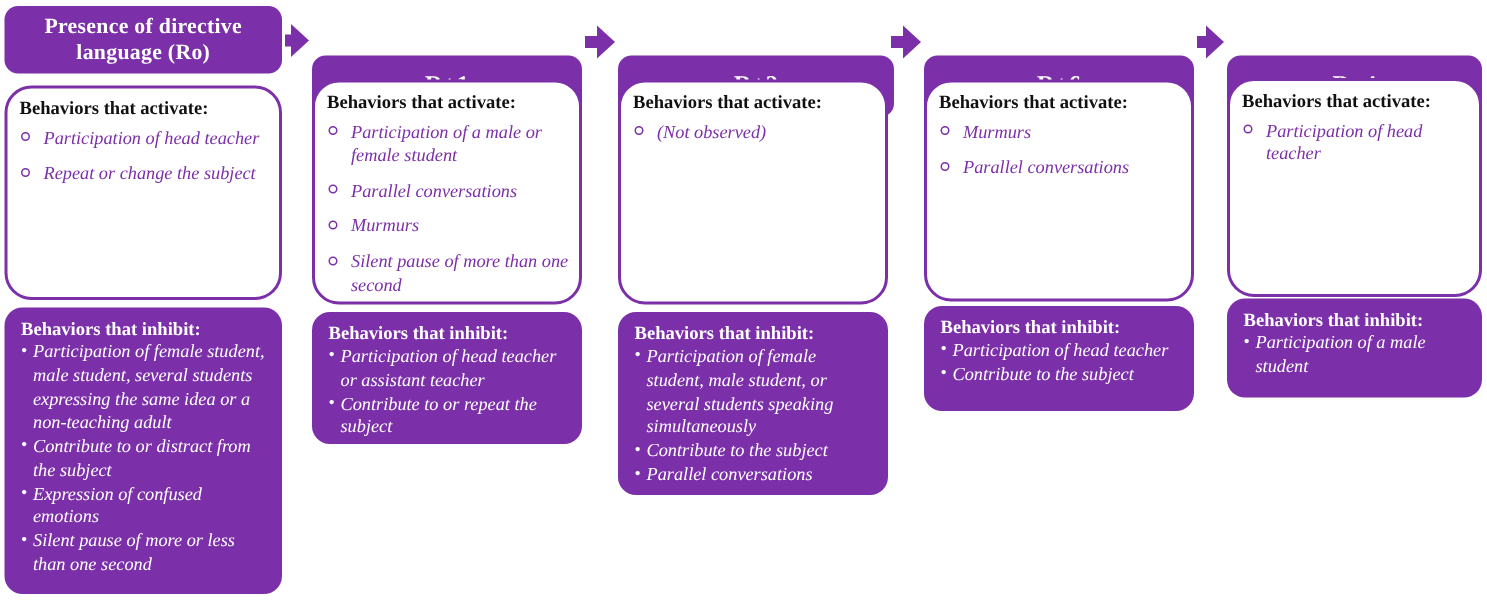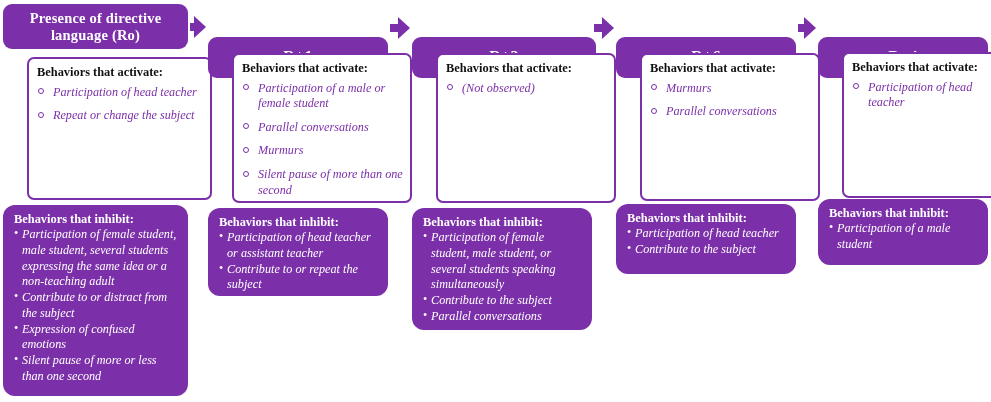--- a/index.html
+++ b/index.html
@@ -35,24 +35,23 @@
     border-top:11px solid transparent;
     border-bottom:11px solid transparent;
     border-left:12px solid #7B2FA8;
   }
 
   
   .act{
     position:absolute;
     background:#ffffff;
     border:2.2px solid #7B2FA8;
-    border-radius:7px;
+    border-radius:18px;
     box-sizing:border-box;
     padding:7px 7px 5px 8px;
-    margin-left:24px;
   }
   .act .ttl{
     color:#111111;font-weight:bold;font-size:12.4px;
     margin:0 0 5px 0;line-height:1.1;
   }
   .act ul{list-style:none;margin:0;padding:0;}
   .act li{
     position:relative;
     color:#7B2FA8;
     font-style:italic;

